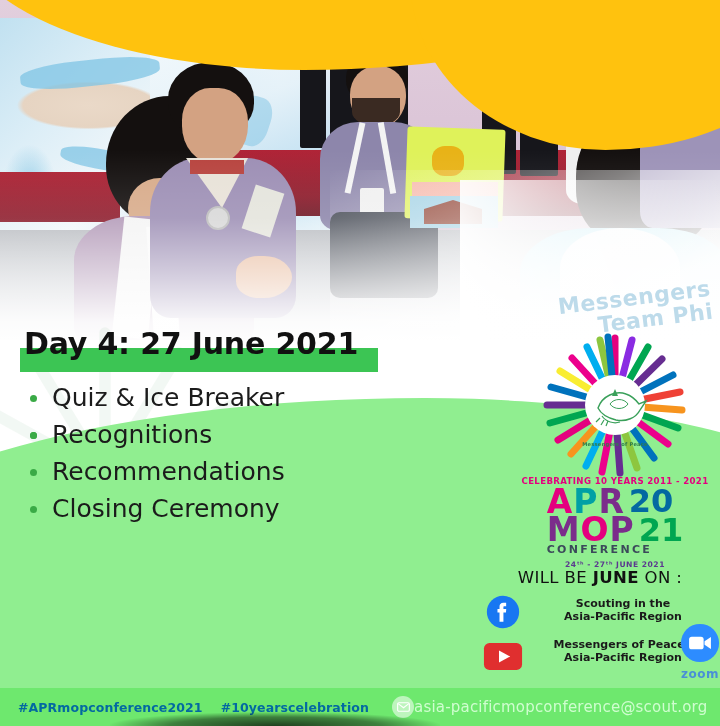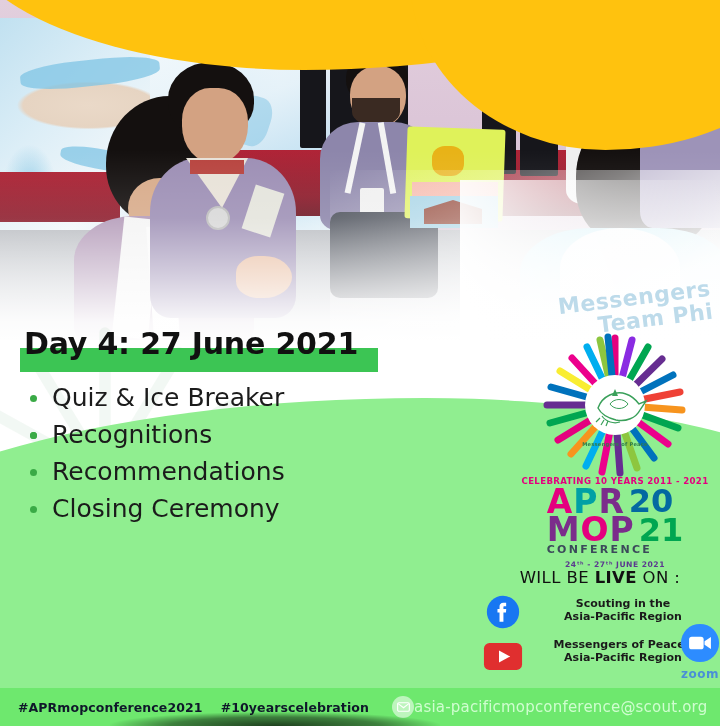--- a/index.html
+++ b/index.html
@@ -228,21 +228,21 @@
     font-size:12px;font-weight:bold;color:#4a8fd6;letter-spacing:.5px;margin-top:0px;
   }
 
   
   .footer{
     position:absolute;left:0;bottom:0;width:720px;height:38px;
     background:#6ee86e;z-index:20;
     display:flex;align-items:center;
   }
   .footer-tags{
-    margin-left:18px;color:#0f172a;font-size:12.5px;font-weight:bold;
+    margin-left:18px;color:#0369a1;font-size:12.5px;font-weight:bold;
     letter-spacing:.1px;display:flex;gap:18px;
   }
   .footer-mail{
     position:absolute;left:392px;top:50%;transform:translateY(-50%);
     display:flex;align-items:center;gap:0;
   }
   .mail-icon{
     width:22px;height:22px;border-radius:50%;
     background:rgba(255,255,255,.55);
     display:flex;align-items:center;justify-content:center;
@@ -444,21 +444,21 @@
         <div class="apr-row">
           <span class="apr-text"><span class="ltr-M">M</span><span class="ltr-O">O</span><span class="ltr-P2">P</span></span>
           <span class="num2b">21</span>
         </div>
         <div class="conference-word">CONFERENCE</div>
       </div>
       <div class="conf-dates">24ᵗʰ - 27ᵗʰ JUNE 2021</div>
     </div>
 
     <div class="live-block">
-      <div class="live-title"><span>WILL BE </span><b>LIVE</b><span> ON :</span></div>
+      <div class="live-title"><span>WILL BE </span><b>JUNE</b><span> ON :</span></div>
 
       <div class="live-rows">
         <div class="icon-col">
           <div style="text-align:center;">
             <svg width="34" height="34" viewBox="0 0 40 40">
               <circle cx="20" cy="20" r="19" fill="#1877f2"></circle>
               <path d="M23.5 20.5h-3v11h-4.6v-11h-2.4v-4h2.4v-2.8c0-2.6 1.3-4.6 4.7-4.6h3.1v4h-2c-.9 0-1.2.4-1.2 1.2v2.2h3.3z" fill="#ffffff"></path>
             </svg>
           </div>
           <div class="yt-wrap">

